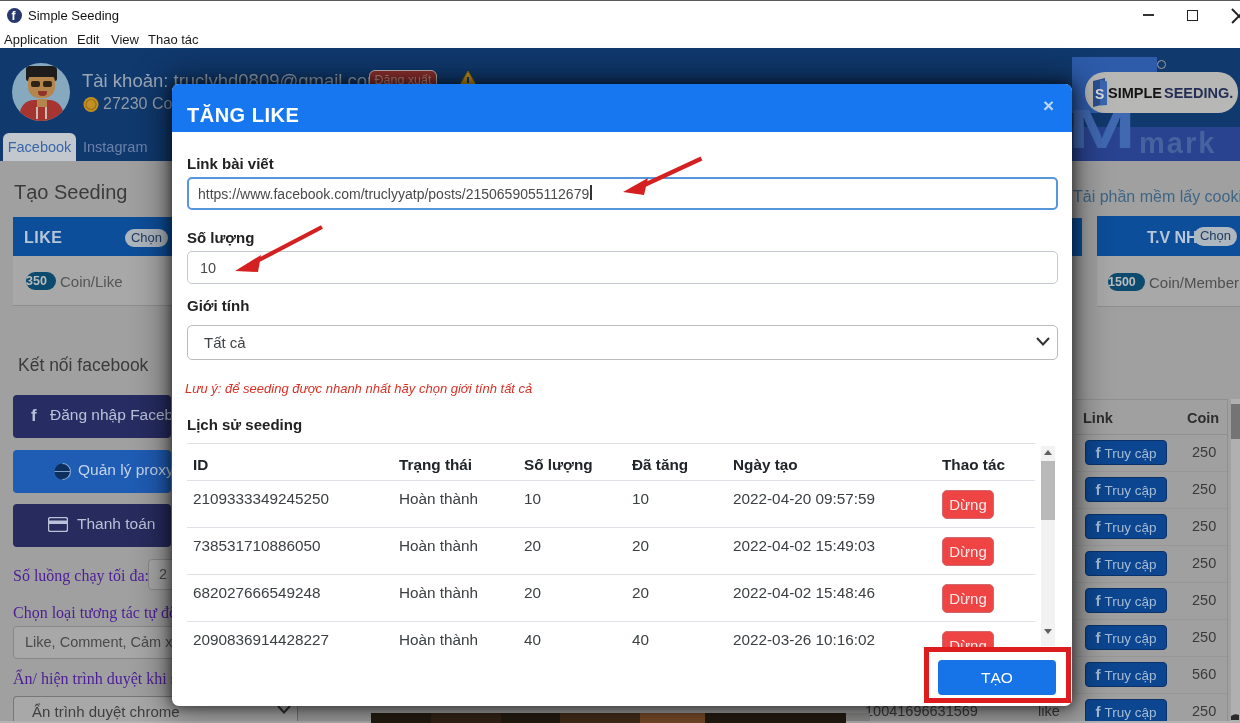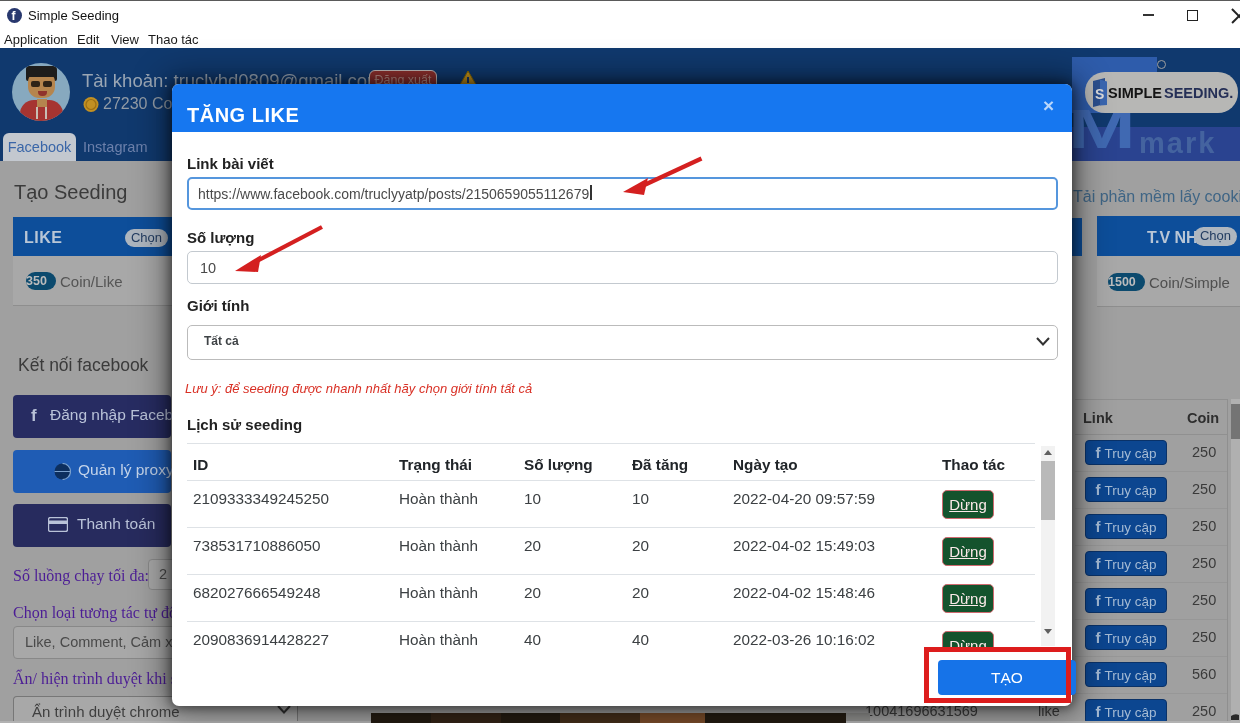--- a/index.html
+++ b/index.html
@@ -97,34 +97,34 @@
   .mlabel { font-size:15px; font-weight:bold; color:#222; }
   #ml1 { left:187px; top:155px; }
   #inpurl { left:187px; top:177px; width:871px; height:33px; border:2px solid #5596dd; border-radius:5px; background:#fff; }
   #urltxt { left:198px; top:186px; font-size:14px; color:#4a4a4a; }
   #caret { left:590px; top:185px; width:1.5px; height:15px; background:#333; }
   #ml2 { left:187px; top:229px; }
   #inpqty { left:187px; top:251px; width:871px; height:33px; border:1px solid #c3c9cf; border-radius:5px; background:#fff; }
   #qtytxt { left:200px; top:260px; font-size:14.5px; color:#4a4a4a; }
   #ml3 { left:187px; top:297px; }
   #inpsel { left:187px; top:325px; width:871px; height:35px; border:1px solid #bbb; border-radius:5px; background:#fff; }
-  #seltxt { left:204px; top:334px; font-size:12px; color:#3f4346;font-weight:bold; }
+  #seltxt { left:204px; top:334px; font-size:15px; color:#3f4346; }
   #rednote { left:185px; top:381px; font-size:13px; font-style:italic; color:#d93025; }
   #ml4 { left:187px; top:416px; }
   
   #mtable { left:187px; top:443px; width:848px; height:205px; overflow:hidden; }
   .mt_line { position:absolute; left:0; width:848px; height:1px; background:#dee2e6; }
   .mth { position:absolute; top:13px; font-size:15.3px; font-weight:bold; color:#212529; }
   .mtd { position:absolute; font-size:15.3px; color:#3c4043; }
-  .dung { position:absolute; left:755px; width:52px; height:29px; background:#14532d; border:1px solid #d06a70; border-radius:5px; color:#fbe9e9; font-size:15px; text-align:center; line-height:27px;text-decoration:underline; }
+  .dung { position:absolute; left:755px; width:52px; height:29px; background:#ef4444; border:1px solid #d06a70; border-radius:5px; color:#fbe9e9; font-size:15px; text-align:center; line-height:27px; }
   
   #msb { left:1041px; top:446px; width:14px; height:200px; background:#f2f2f2; }
   #msb_thumb { left:1041px; top:461px; width:14px; height:59px; background:#b9b9b9; }
   
-  #taobtn { left:938px; top:660px; width:138px; height:35px; background:#1673e8; border-radius:4px; color:#fff; font-size:15.5px; text-align:center; line-height:35px; }
+  #taobtn { left:938px; top:660px; width:118px; height:35px; background:#1673e8; border-radius:4px; color:#fff; font-size:15.5px; text-align:center; line-height:35px; }
   #redrect { left:924px; top:647px; width:147px; height:56px; border:5px solid #dd1d1d; }
 </style>
 </head>
 <body>
 <div class="abs" id="contentbg"></div>
 <div class="abs" id="hdr"></div>
 
 <div class="abs" id="topline"></div>
 <div class="abs" id="titlebar"></div>
 <div class="abs" id="fbicon">
@@ -224,21 +224,21 @@
     </svg>
 </div>
 
 <div class="abs" id="taicookie">Tải phần mềm lấy cookie</div>
 <div class="abs" id="sliver"></div>
 <div class="abs cardhdr" id="tvhdr"></div>
 <div class="abs" id="tvtxt" style="color:#b9c6d6;font-weight:bold;">T.V NHÓM</div>
 <div class="abs chonpill" id="tvchon">Chọn</div>
 <div class="abs" id="tvbody"></div>
 <div class="abs coinpill" id="pill1500">1500</div>
-<div class="abs" id="coinmem">Coin/Simple</div>
+<div class="abs" id="coinmem">Coin/Member</div>
 <div class="abs hline" id="rt_top"></div>
 <div class="abs" style="left:1227px;top:399px;width:1px;height:324px;background:#8f8f8f;"></div>
 <div class="abs hline" id="rt_mid"></div>
 <div class="abs" id="rt_l">Link</div>
 <div class="abs" id="rt_c">Coin</div>
 <div id="rrows">
     <div class="rrow" style="top:435px">
       <div class="tbtn"><b>f</b>Truy cập</div>
       <div class="rcoin">250</div>
     </div>

